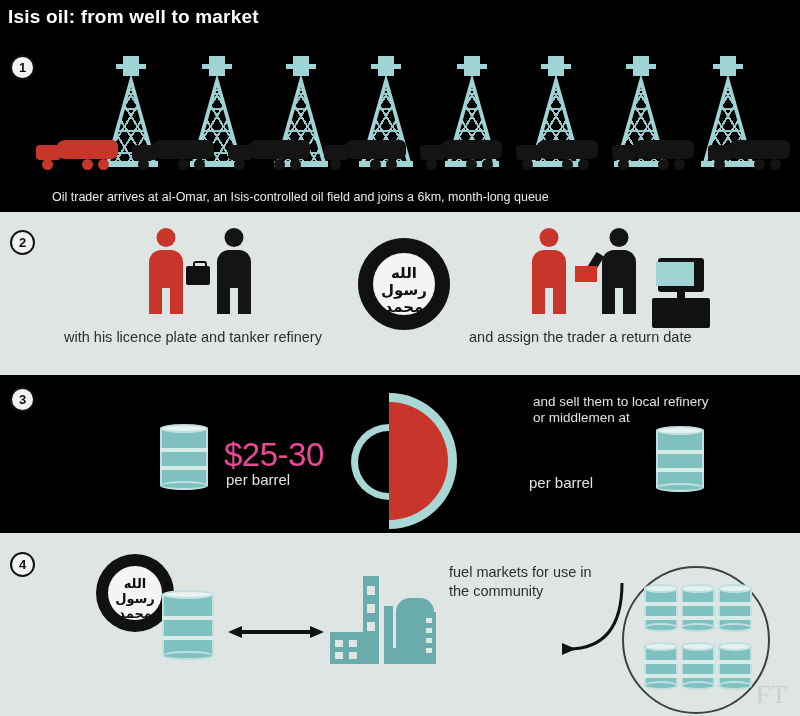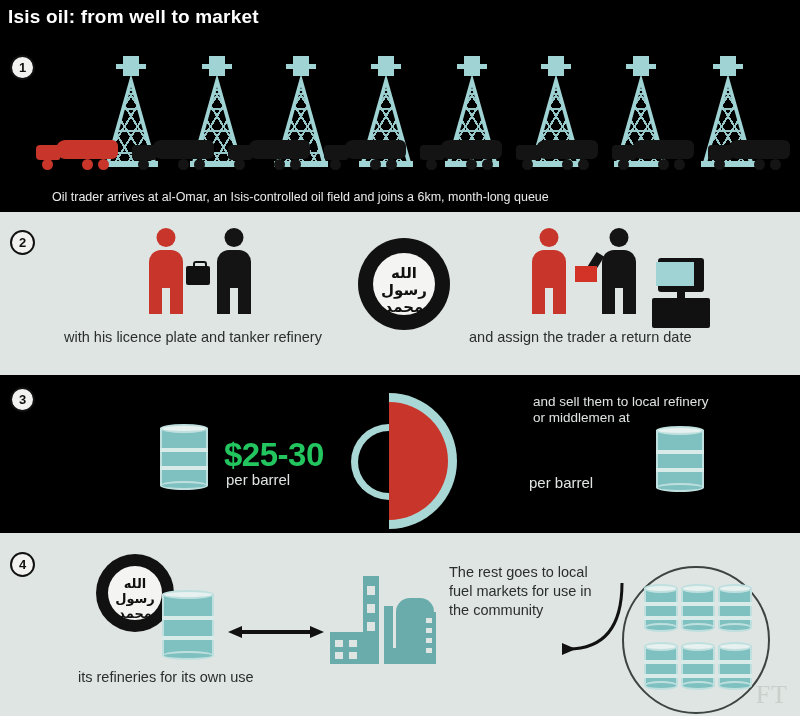--- a/index.html
+++ b/index.html
@@ -226,21 +226,21 @@
     width: 68px; height: 136px;
     background: #c8352a;
     border: 9px solid #a9d7d6;
     border-left: none;
     border-radius: 0 80px 80px 0;
   }
 
   
   #price-left {
     position: absolute; left: 224px; top: 436px;
-    color: #22c55e; font-size: 33px; font-weight: bold; letter-spacing: -.5px;
+    color: #ec4899; font-size: 33px; font-weight: normal; letter-spacing: -.5px;
   }
   #per-left {
     position: absolute; left: 226px; top: 471px;
     color: #dfe3e1; font-size: 15px;
   }
   #price-right {
     position: absolute; left: 527px; top: 440px;
     color: #d33227; font-size: 31px; font-weight: bold; letter-spacing: -.5px;
   }
   #per-right {
@@ -555,24 +555,22 @@
     <div class="rf" style="left:96px; top:68px; width:6px; height:5px; background:#dfe5e2;"></div>
     <div class="rf" style="left:96px; top:78px; width:6px; height:5px; background:#dfe5e2;"></div>
   </div>
 
   <svg id="arrow-right-curve" viewBox="0 0 80 90">
     <path d="M8,84 C44,84 62,62 62,18" stroke="#111" stroke-width="3" fill="none"></path>
     <polygon points="2,78 16,84 2,90" fill="#111"></polygon>
   </svg>
 
   <div class="cap-dark s4-cap-left">
-    <div>its refineries for its own use</div>
   </div>
   <div class="cap-dark s4-cap-right">
-    <div>The rest goes to local</div>
     <div>fuel markets for use in</div>
     <div>the community</div>
   </div>
 
   <div id="barrel-circle">
     <div class="barrel" style="left:20px; top:16px; width:34px; height:48px;">
       <div class="body"></div>
         <div class="rib" style="top:18px;"></div>
         <div class="rib" style="top:32px;"></div>
       <div class="top"></div>

